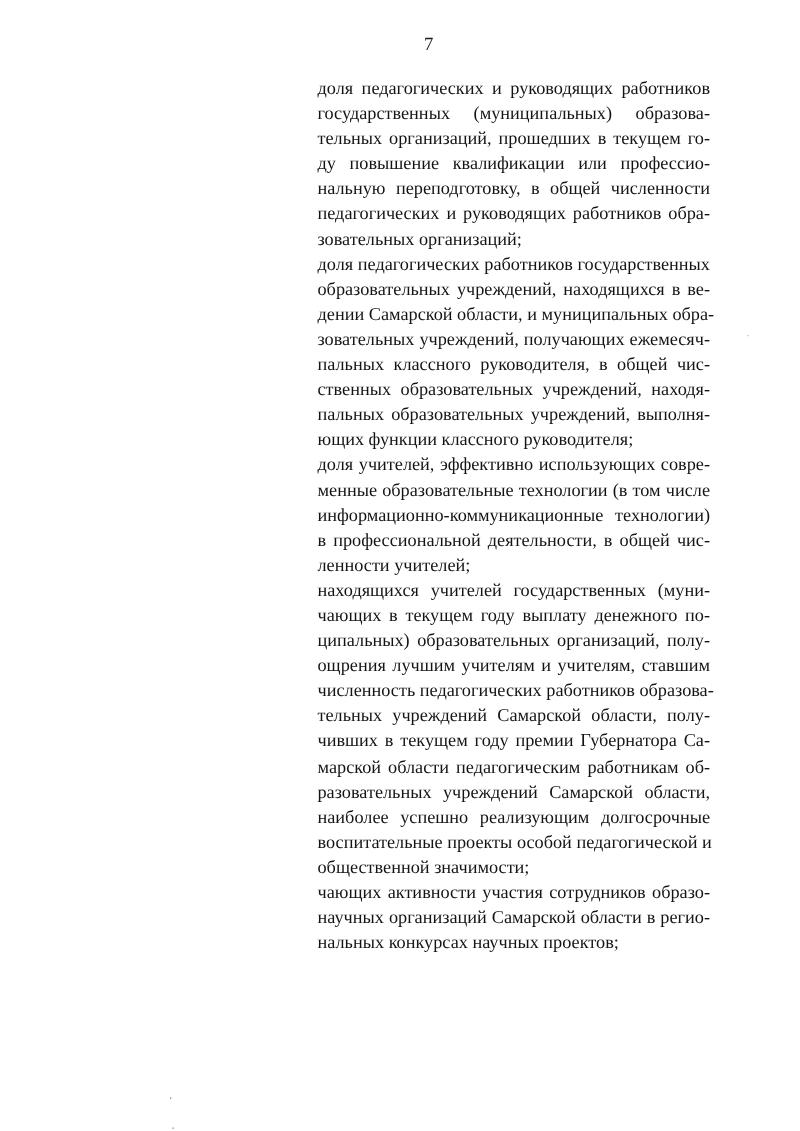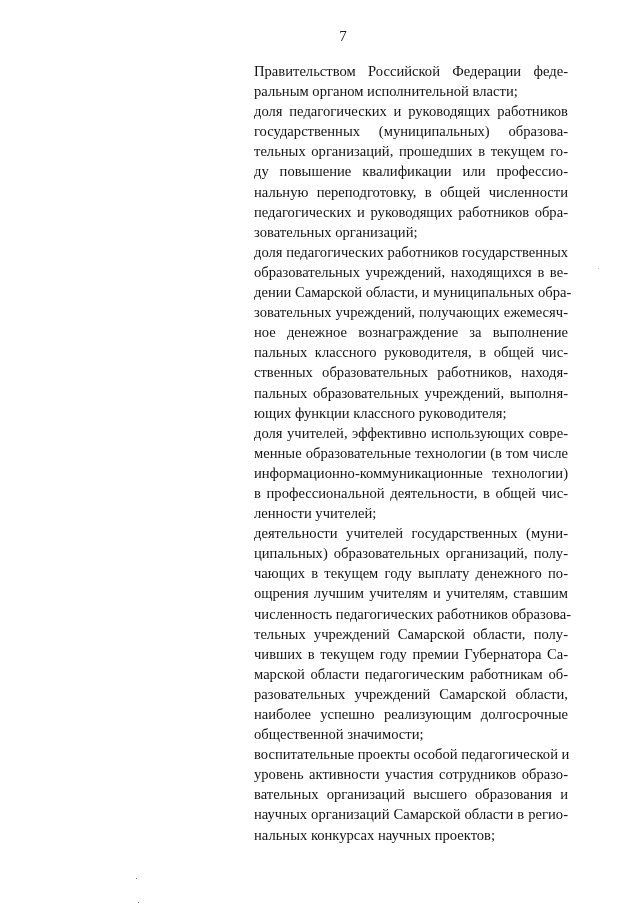--- a/index.html
+++ b/index.html
@@ -24,76 +24,70 @@
     .speck { position: absolute; width: 1px; height: 1px; background: #777; }
   </style>
 </head>
 <body>
 
 <div class="page">
   <div class="page-number">7</div>
 
   <div class="body-text">
 
-    <div>
-      <span class="line">Правительством Российской Федерации феде-</span>
-      <span class="line last">ральным органом исполнительной власти;</span>
-    </div>
 
     <div>
       <span class="line">доля педагогических и руководящих работников</span>
       <span class="line">государственных (муниципальных) образова-</span>
       <span class="line">тельных организаций, прошедших в текущем го-</span>
       <span class="line">ду повышение квалификации или профессио-</span>
       <span class="line">нальную переподготовку, в общей численности</span>
       <span class="line">педагогических и руководящих работников обра-</span>
       <span class="line last">зовательных организаций;</span>
     </div>
 
     <div>
       <span class="line">доля педагогических работников государственных</span>
       <span class="line">образовательных учреждений, находящихся в ве-</span>
       <span class="line">дении Самарской области, и муниципальных обра-</span>
       <span class="line">зовательных учреждений, получающих ежемесяч-</span>
-      <span class="line">ное денежное вознаграждение за выполнение</span>
       <span class="line">пальных классного руководителя, в общей чис-</span>
-      <span class="line">ственных образовательных работников, находя-</span>
+      <span class="line">ственных образовательных учреждений, находя-</span>
       <span class="line">пальных образовательных учреждений, выполня-</span>
       <span class="line last">ющих функции классного руководителя;</span>
     </div>
 
     <div>
       <span class="line">доля учителей, эффективно использующих совре-</span>
       <span class="line">менные образовательные технологии (в том числе</span>
       <span class="line">информационно-коммуникационные технологии)</span>
       <span class="line">в профессиональной деятельности, в общей чис-</span>
       <span class="line last">ленности учителей;</span>
     </div>
 
     <div>
-      <span class="line">деятельности учителей государственных (муни-</span>
+      <span class="line">находящихся учителей государственных (муни-</span>
+      <span class="line">чающих в текущем году выплату денежного по-</span>
       <span class="line">ципальных) образовательных организаций, полу-</span>
-      <span class="line">чающих в текущем году выплату денежного по-</span>
       <span class="line">ощрения лучшим учителям и учителям, ставшим</span>
     </div>
 
     <div>
       <span class="line">численность педагогических работников образова-</span>
       <span class="line">тельных учреждений Самарской области, полу-</span>
       <span class="line">чивших в текущем году премии Губернатора Са-</span>
       <span class="line">марской области педагогическим работникам об-</span>
       <span class="line">разовательных учреждений Самарской области,</span>
       <span class="line">наиболее успешно реализующим долгосрочные</span>
+      <span class="line">воспитательные проекты особой педагогической и</span>
       <span class="line last">общественной значимости;</span>
-      <span class="line">воспитательные проекты особой педагогической и</span>
     </div>
 
     <div>
-      <span class="line">уровень активности участия сотрудников образо-</span>
-      <span class="line">вательных организаций высшего образования и</span>
+      <span class="line">чающих активности участия сотрудников образо-</span>
       <span class="line">научных организаций Самарской области в регио-</span>
       <span class="line last">нальных конкурсах научных проектов;</span>
     </div>
 
   </div>
 
   <div class="speck" style="left:136px; top:878px;"></div>
   <div class="speck" style="left:138px; top:902px;"></div>
   <div class="speck" style="left:598px; top:268px; background:#bbb;"></div>
   <div class="speck" style="left:468px; top:490px; background:#bbb;"></div>

